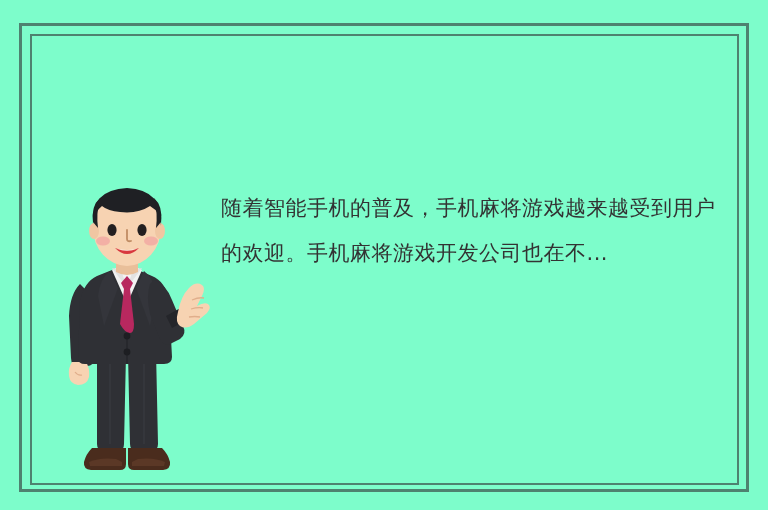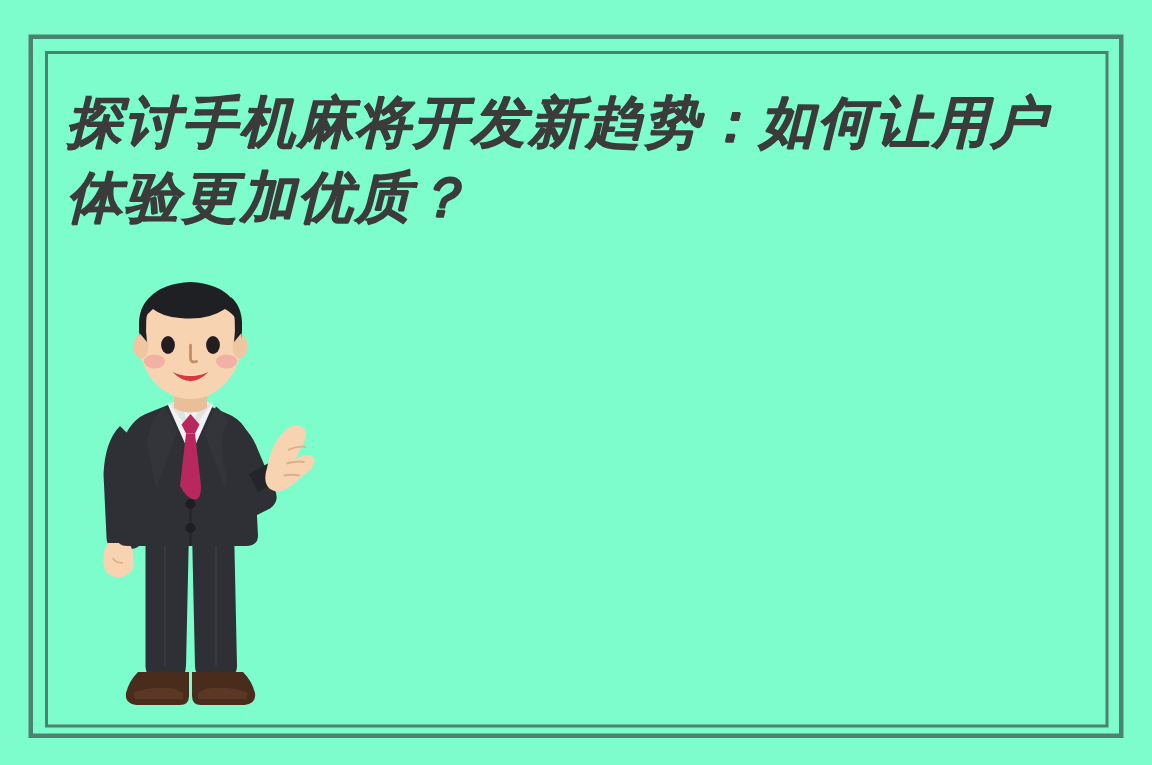--- a/index.html
+++ b/index.html
@@ -89,21 +89,20 @@
   }
 </style>
 </head>
 <body>
 
 <div class="card">
 
   <div class="frame-outer"></div>
   <div class="frame-inner"></div>
 
-  <div class="headline">探讨手机麻将开发新趋势：如何让用户体验更加优质？</div>
 
   <div class="illustration">
     <svg viewBox="0 0 170 305" xmlns="http://www.w3.org/2000/svg">
 
       <path d="M55 175 L55 268 Q55 275 62 275 L76 275 Q82 275 82 268 L84 178 Z" fill="#2f3035"></path>
       <path d="M86 178 L88 268 Q88 275 95 275 L109 275 Q116 275 116 268 L114 175 Z" fill="#2f3035"></path>
 
       <line x1="68" y1="185" x2="68" y2="268" stroke="#3a3b41" stroke-width="1.2"></line>
       <line x1="102" y1="185" x2="102" y2="268" stroke="#3a3b41" stroke-width="1.2"></line>
 
@@ -163,14 +162,15 @@
       <ellipse cx="61" cy="65" rx="7" ry="4.6" fill="#f2a9a2" opacity="0.85"></ellipse>
       <ellipse cx="109" cy="65" rx="7" ry="4.6" fill="#f2a9a2" opacity="0.85"></ellipse>
 
       <path d="M85 54 L85 63 Q85 66 89 65" stroke="#c08c63" stroke-width="1.8" fill="none" stroke-linecap="round"></path>
 
       <path d="M73 72 Q85 84 97 72 Q85 77 73 72 Z" fill="#d8383f"></path>
       <path d="M75 73 Q85 76 95 73 Q85 75 75 73 Z" fill="#ffffff"></path>
     </svg>
   </div>
 
+  <div class="body-copy">随着智能手机的普及，手机麻将游戏越来越受到用户的欢迎。手机麻将游戏开发公司也在不...</div>
 
 </div>
 
 </body></html>

